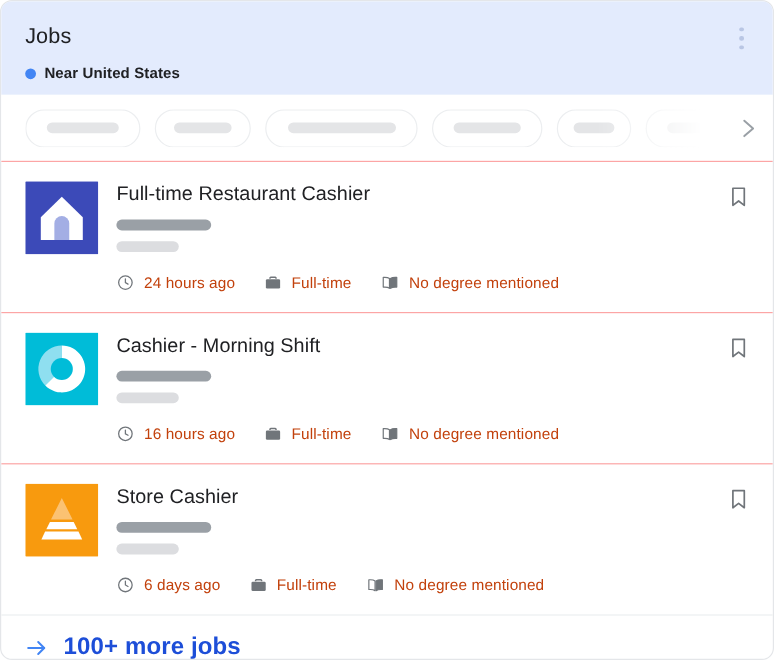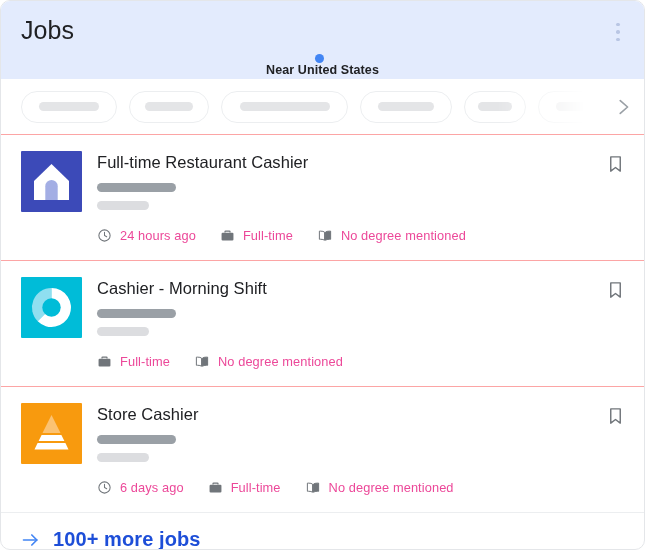--- a/index.html
+++ b/index.html
@@ -27,31 +27,30 @@
 
   
   .header {
     position: relative;
     height: 78px;
     background: #e3ebfd;
     box-sizing: border-box;
     padding: 14px 20px 0 20px;
   }
   .header-title {
-    font-size: 25px;
+    font-size: 18px;
     line-height: 30px;
     color: #202124;
     font-weight: 400;
     letter-spacing: .1px;
   }
   .header-sub {
     display: flex;
     align-items: center;
     margin-top: 9px;
-    flex-direction: column;
   }
   .loc-dot {
     width: 9px;
     height: 9px;
     border-radius: 50%;
     background: #4285f4;
     display: inline-block;
     margin-right: 7px;
     flex: none;
   }
@@ -190,21 +189,21 @@
   .meta-icon {
     flex: none;
     display: inline-flex;
     align-items: center;
     justify-content: center;
     margin-right: 8px;
     color: #70757a;
   }
   .meta-text {
     font-size: 12.8px;
-    color: #ec4899;
+    color: #c2410c;
     letter-spacing: .1px;
   }
   .bookmark {
     position: absolute;
     top: 18px;
     right: 18px;
     width: 22px;
     height: 24px;
     display: flex;
     align-items: flex-start;
@@ -333,20 +332,29 @@
       <path d="M16.7 44.3 A19.5 19.5 0 1 0 30.5 11 L30.5 30.5 Z" fill="#ffffff"></path>
       <circle cx="30.5" cy="30.5" r="9.2" fill="#00bcd8"></circle>
     </svg></div>
         <div class="job-body">
           <div class="job-title">Cashier - Morning Shift</div>
           <div class="skel skel-1"></div>
           <div class="skel skel-2"></div>
           <div class="meta-row">
             <div class="meta-item">
               <span class="meta-icon">
+                <svg width="15" height="15" viewBox="0 0 24 24" fill="none" stroke="#70757a" stroke-width="1.7" stroke-linecap="round">
+        <circle cx="12" cy="12" r="9"></circle>
+                  <polyline points="12,7 12,12 15.5,14"></polyline>
+                </svg>
+              </span>
+              <span class="meta-text">16 hours ago</span>
+            </div>
+            <div class="meta-item">
+              <span class="meta-icon">
                 <svg width="15" height="15" viewBox="0 0 24 24" fill="#70757a">
         <path d="M9 4h6a2 2 0 0 1 2 2v1h-2V6H9v1H7V6a2 2 0 0 1 2-2z"></path>
         <rect x="2.5" y="7.5" width="19" height="12.5" rx="1.8"></rect>
                 </svg>
               </span>
               <span class="meta-text">Full-time</span>
             </div>
             <div class="meta-item">
               <span class="meta-icon">
                 <svg width="16" height="15" viewBox="0 0 24 24" fill="none" stroke="#70757a" stroke-width="1.6" stroke-linejoin="round">

